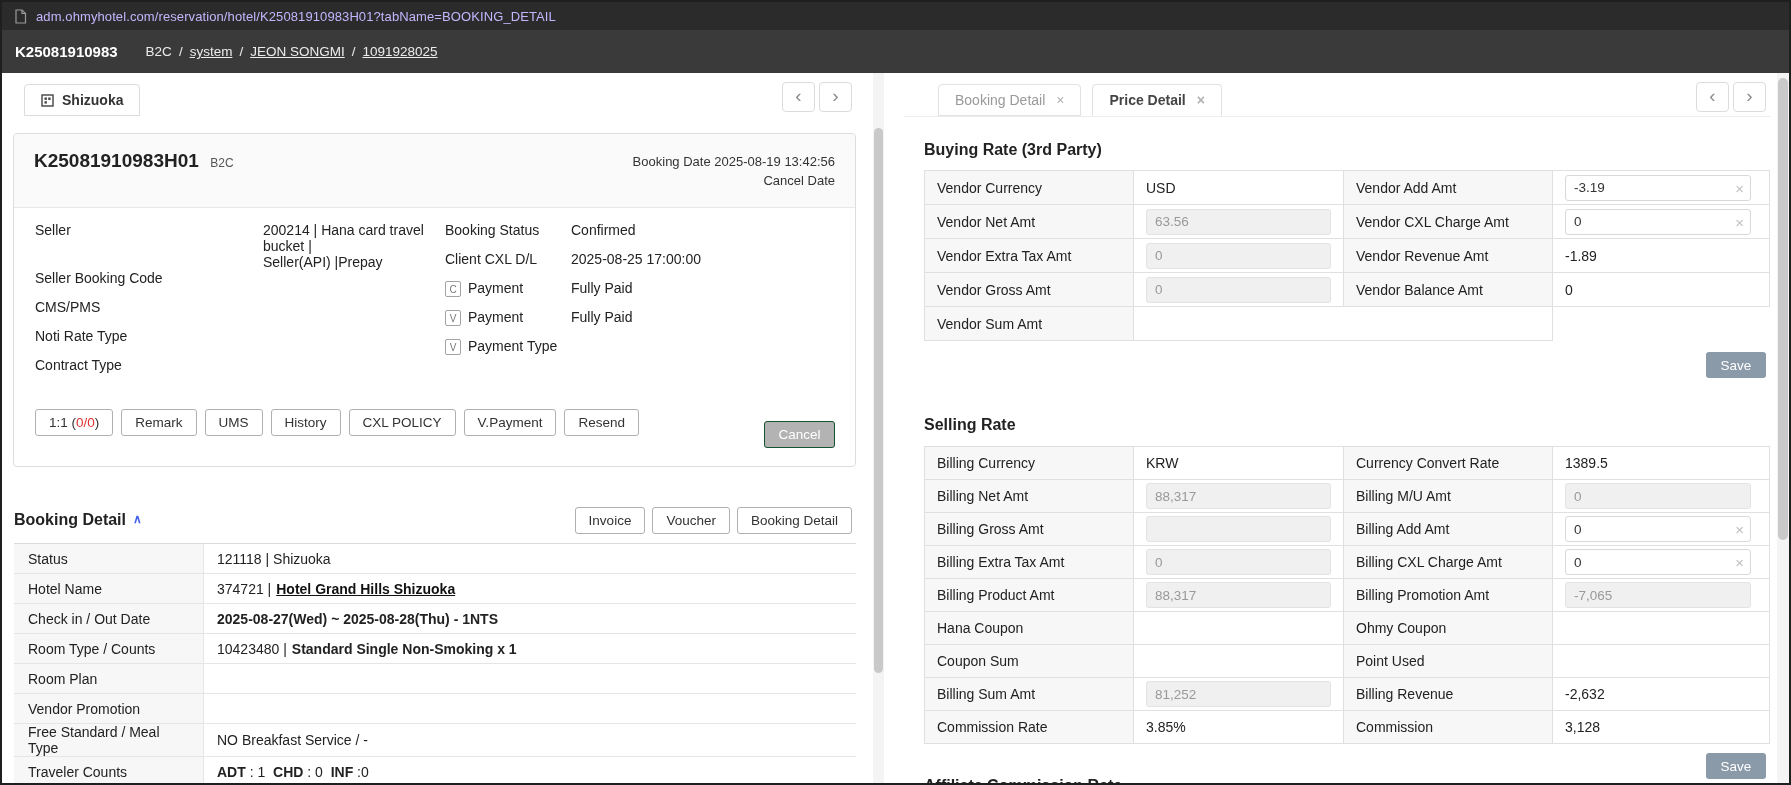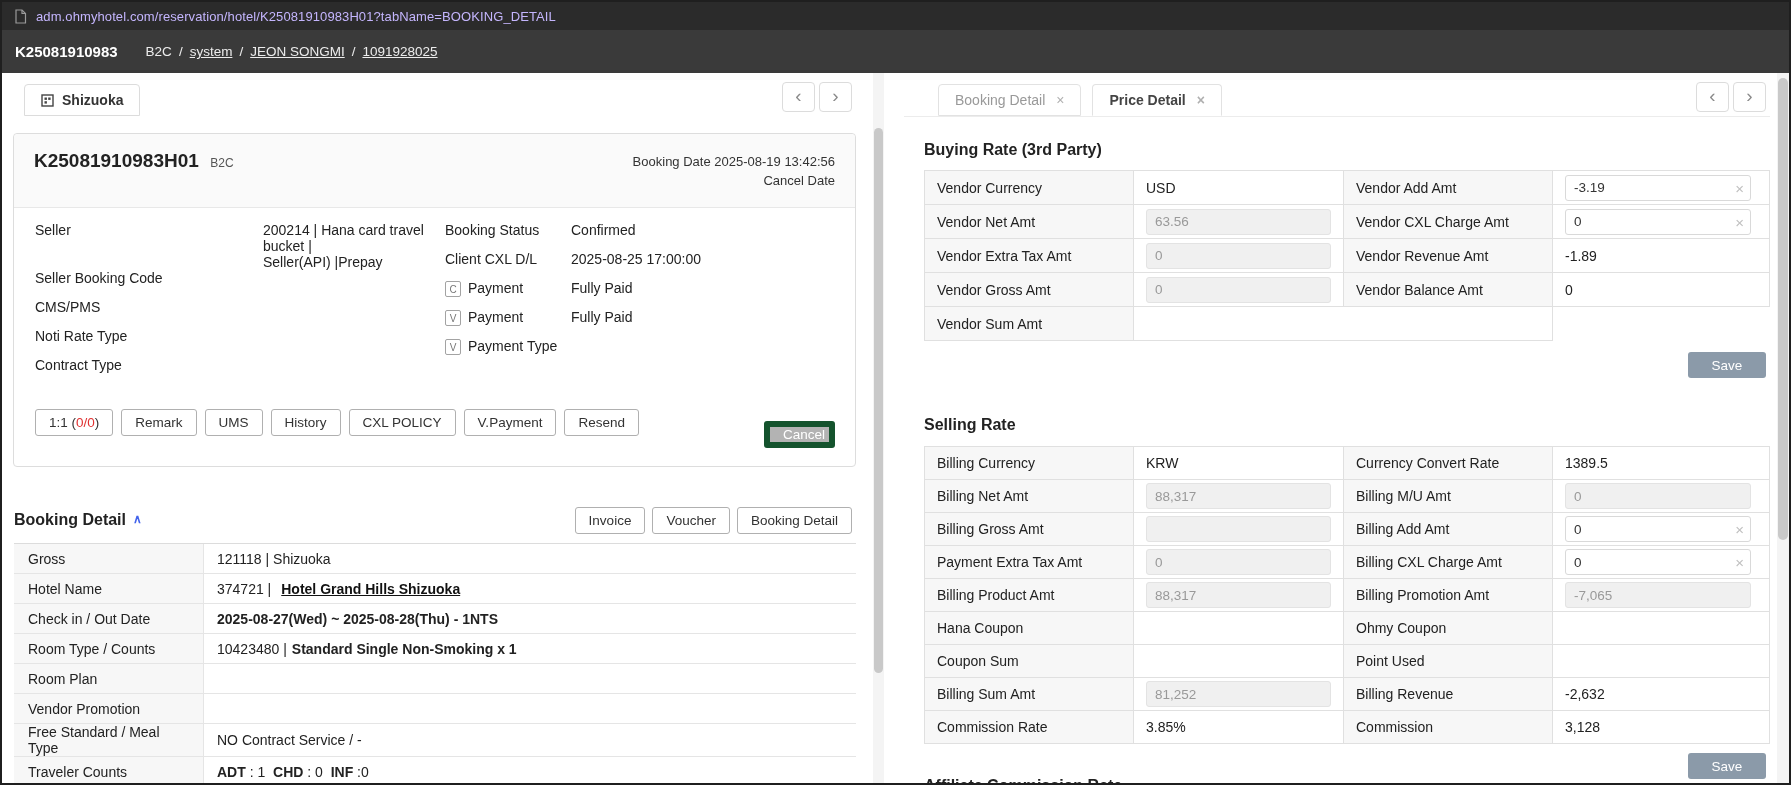--- a/index.html
+++ b/index.html
@@ -21,21 +21,21 @@
   .crumbs a { color:#ececec; text-decoration:underline; cursor:pointer; }
 
   
   .nav-arrows { position:absolute; display:flex; gap:4px; }
   .nav-btn { width:33px; height:30px; background:#fff; border:1px solid #dcdcdc; border-radius:4px;
              color:#8a8a8a; font-size:19px; line-height:1; display:flex; align-items:center;
              justify-content:center; cursor:pointer; padding-bottom:3px; }
   .btn { height:27px; padding:0 13px; background:#fff; border:1px solid #b0b0b0; border-radius:3px;
          font-size:13.5px; color:#333; cursor:pointer; font-family:inherit; white-space:nowrap; }
   .red { color:#e03131; }
-  .save-btn { position:absolute; width:78px; height:26px; background:#8b9aa9; border:none;
+  .save-btn { position:absolute; width:60px; height:26px; background:#8b9aa9; border:none;
               border-radius:3px; color:#fff; font-size:13.5px; cursor:pointer; font-family:inherit; }
 
   
   .tab-left { position:absolute; left:22px; top:82px; height:32px; display:flex; align-items:center;
               gap:8px; padding:0 16px; background:#fff; border:1px solid #dcdcdc;
               border-radius:4px 4px 0 0; font-size:14px; font-weight:bold; color:#333; cursor:pointer; }
   .nav-left { top:80px; right:937px; }
 
   .card { position:absolute; left:11px; top:131px; width:843px; height:334px; background:#fff;
           border:1px solid #ddd; border-radius:4px; }
@@ -54,34 +54,34 @@
   .flabel { flex:none; color:#222; }
   .fcol-left .flabel { width:228px; }
   .fcol-right .flabel { width:126px; display:flex; align-items:flex-start; }
   .fvalue { color:#222; }
   .pre-line { white-space:pre-line; }
   .pay-badge { display:inline-flex; width:16px; height:16px; border:1px solid #a3a3a3; border-radius:2px;
                color:#777; font-size:10px; align-items:center; justify-content:center; margin-right:7px;
                background:#fff; flex:none; margin-top:1px; }
 
   .card-actions { position:absolute; left:21px; right:20px; bottom:18px; display:flex; gap:8px; align-items:center; }
-  .btn-cancel { margin-left:auto; background:#b3b3b3; border:6px solid #14532d; color:#fff; width:71px;margin-top:24px; }
+  .btn-cancel { margin-left:auto; background:#b3b3b3; border:1px solid #14532d; color:#fff; width:71px;margin-top:24px; }
 
   .bd-head { position:absolute; left:12px; top:509px; font-size:16px; font-weight:bold; color:#222;
              display:flex; align-items:center; gap:7px; }
   .caret { color:#4263eb; font-size:12px; font-weight:bold; cursor:pointer; margin-top:-2px; }
   .bd-actions { position:absolute; top:505px; right:937px; display:flex; gap:7px; }
 
   .bd-table { position:absolute; left:12px; top:541px; width:842px; border-top:1px solid #dcdcdc; font-size:14px; }
   .bd-row { display:grid; grid-template-columns:190px 1fr; min-height:30px; border-bottom:1px solid #e5e5e5; }
   .bd-label { background:#f7f7f7; border-right:1px solid #e5e5e5; display:flex; align-items:center;
               padding:0 14px; color:#222; }
   .bd-value { display:flex; align-items:center; padding:0 13px; color:#222; white-space:pre-wrap; }
   .bd-value.b, .bold { font-weight:bold; }
-  .hotel-link { color:#111; font-weight:bold; text-decoration:underline; cursor:pointer; margin-left:5px; }
+  .hotel-link { color:#111; font-weight:bold; text-decoration:underline; cursor:pointer; }
   .prefix { margin-right:5px; }
 
   
   .scroll-mid { position:absolute; left:871px; top:71px; bottom:0; width:11px; background:#f4f4f4; }
   .scroll-mid .thumb { position:absolute; left:1px; top:55px; width:9px; height:545px; background:#c9c9c9; border-radius:5px; }
   .scroll-right { position:absolute; right:0; top:71px; bottom:0; width:12px; background:#f4f4f4; }
   .scroll-right .thumb { position:absolute; left:1px; top:5px; width:10px; height:462px; background:#c9c9c9; border-radius:5px; }
 
   
   .tabs-right { position:absolute; left:902px; top:82px; width:866px; height:33px;
@@ -247,21 +247,21 @@
     <span class="caret">∧</span>
   </div>
   <div class="bd-actions">
     <button class="btn">Invoice</button>
     <button class="btn">Voucher</button>
     <button class="btn">Booking Detail</button>
   </div>
 
   <div class="bd-table">
     <div class="bd-row">
-      <div class="bd-label">Gross</div>
+      <div class="bd-label">Status</div>
       <div class="bd-value">121118 | Shizuoka</div>
     </div>
     <div class="bd-row">
       <div class="bd-label">Hotel Name</div>
       <div class="bd-value">
         <span class="prefix">374721 |</span>
         <a class="hotel-link">Hotel Grand Hills Shizuoka</a>
       </div>
     </div>
     <div class="bd-row">
@@ -278,21 +278,21 @@
     <div class="bd-row">
       <div class="bd-label">Room Plan</div>
       <div class="bd-value"></div>
     </div>
     <div class="bd-row">
       <div class="bd-label">Vendor Promotion</div>
       <div class="bd-value"></div>
     </div>
     <div class="bd-row">
       <div class="bd-label">Free Standard / Meal Type</div>
-      <div class="bd-value">NO Contract Service / -</div>
+      <div class="bd-value">NO Breakfast Service / -</div>
     </div>
     <div class="bd-row">
       <div class="bd-label">Traveler Counts</div>
       <div class="bd-value">
         <span class="bold">ADT</span><span> : 1  </span><span class="bold">CHD</span><span> : 0  </span><span class="bold">INF</span><span> :0</span>
       </div>
     </div>
   </div>
 
   <div class="scroll-mid">
@@ -369,21 +369,21 @@
 
     <div class="rcell rlab">Billing Gross Amt</div>
     <div class="rcell">
         <div class="iwrap"><input class="idis" disabled="" value="" style=""></div>
       </div>
     <div class="rcell rlab">Billing Add Amt</div>
     <div class="rcell">
         <div class="iwrap"><input value="0" style=""><span class="iclear">×</span></div>
       </div>
 
-    <div class="rcell rlab">Payment Extra Tax Amt</div>
+    <div class="rcell rlab">Billing Extra Tax Amt</div>
     <div class="rcell">
         <div class="iwrap"><input class="idis" disabled="" value="0" style=""></div>
       </div>
     <div class="rcell rlab">Billing CXL Charge Amt</div>
     <div class="rcell">
         <div class="iwrap"><input value="0" style=""><span class="iclear">×</span></div>
       </div>
 
     <div class="rcell rlab">Billing Product Amt</div>
     <div class="rcell">

